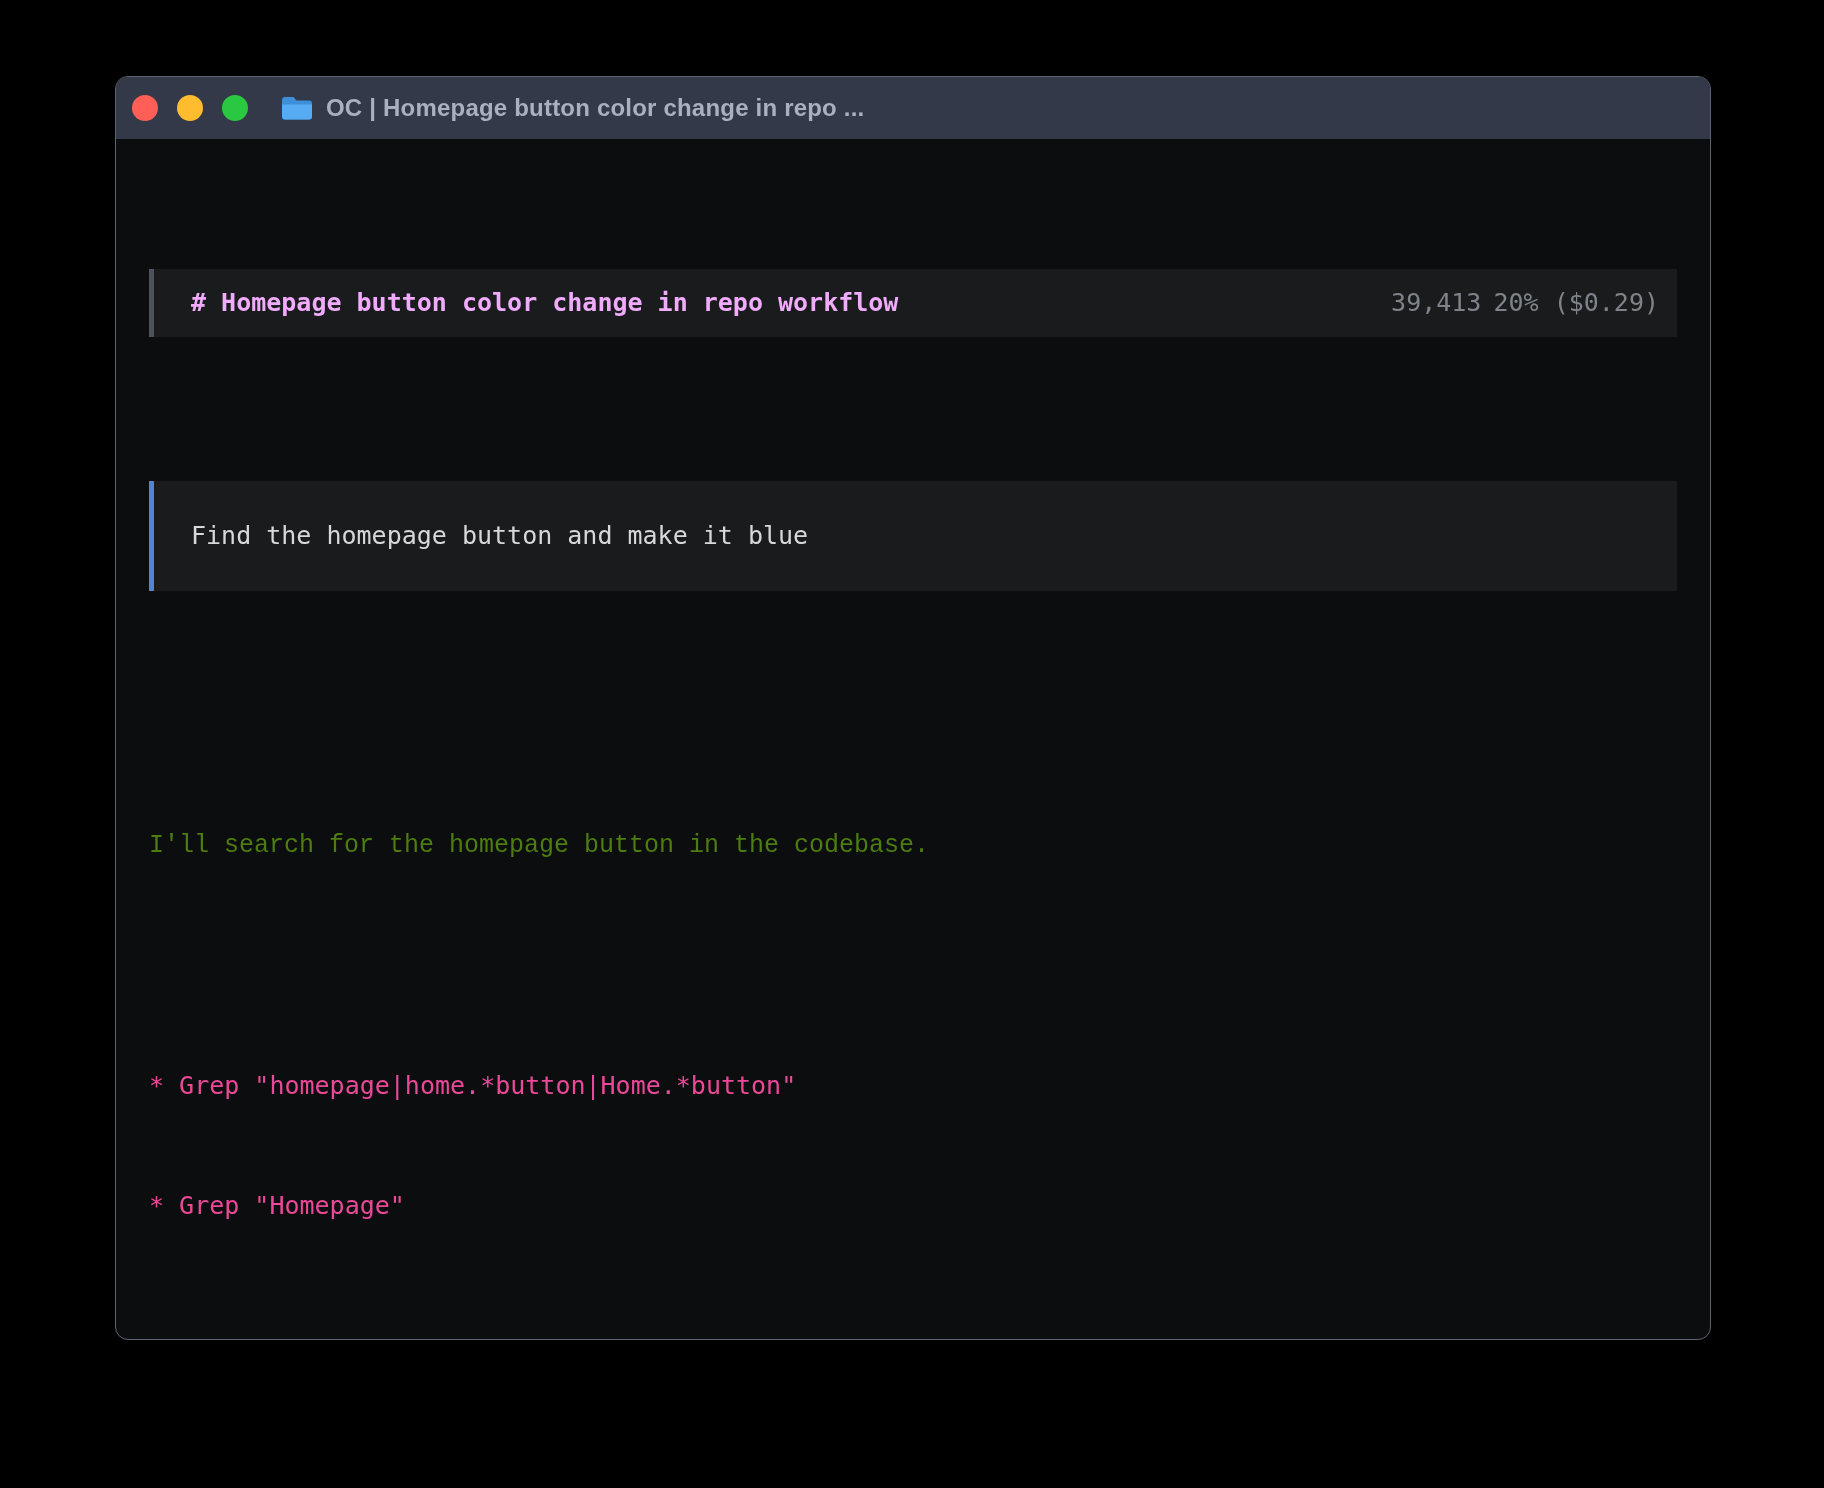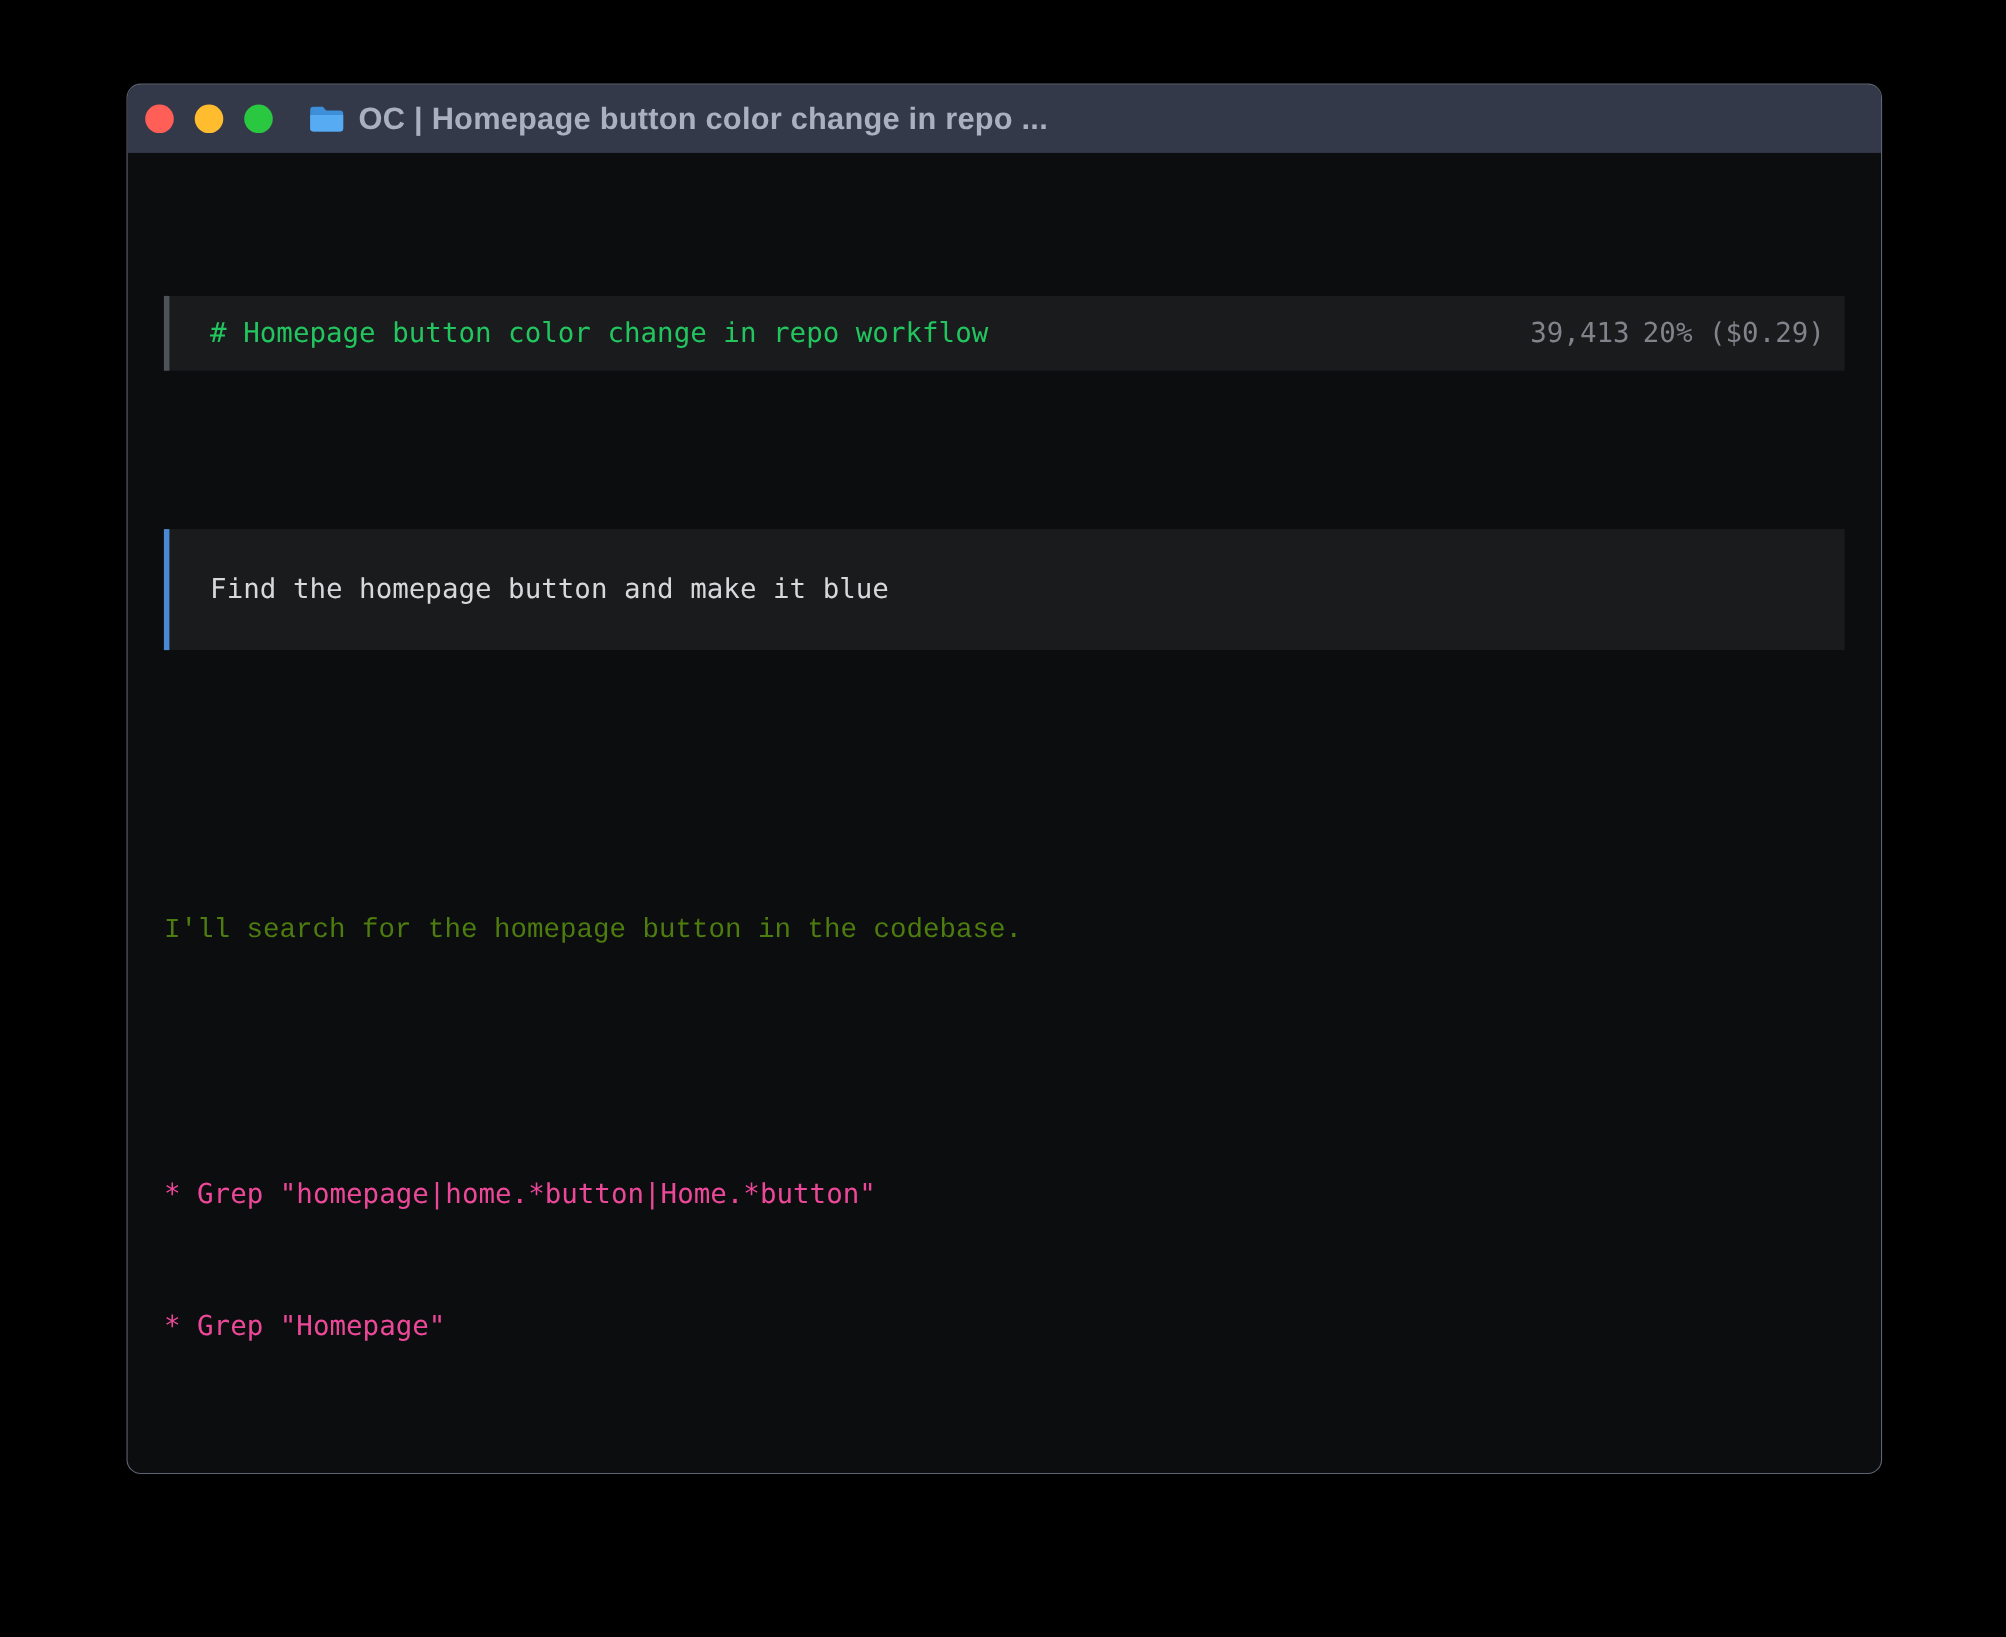--- a/index.html
+++ b/index.html
@@ -15,34 +15,34 @@
     height:62px; background:#343949; flex:0 0 auto;
     display:flex; align-items:center; padding:0 16px;
   }
   .tl { width:26px; height:26px; border-radius:50%; margin-right:19px; }
   .tl.red { background:#ff5f57; }
   .tl.yellow { background:#febc2e; }
   .tl.green { background:#2ac840; }
   .folder { margin-left:14px; margin-right:13px; display:flex; align-items:center; }
   .title-text {
     font-family:"Liberation Sans", sans-serif; font-weight:bold;
-    font-size:28px; color:#a9b0bf; letter-spacing:0.2px;
+    font-size:24px; color:#a9b0bf; letter-spacing:0.2px;
   }
 
   .content {
     flex:1 1 auto; padding:40px 33px 0 33px;
     font-size:25px; line-height:30px; color:#dcdee1; white-space:pre;
   }
   .panel { background:#191b1d; }
   .header-panel {
     height:68px; border-left:5px solid #4d525b;
     display:flex; align-items:center; justify-content:space-between;
     padding:0 18px 0 37px;
   }
-  .header-title { font-weight:normal; color:#22c55e; }
+  .header-title { font-weight:bold; color:#f0abfc; }
   .header-stats { color:#7f838a; display:flex; gap:12px; }
 
   .user-panel {
     margin-top:54px; height:110px; border-left:5px solid #4a87d4;
     display:flex; align-items:center; padding-left:37px; color:#d6d8da;
   }
 
   .transcript { margin-top:30px; }
   .t-line { height:30px; }
   .t-line.light { color:#4d7c0f;font-family:Liberation Mono, monospace; }

